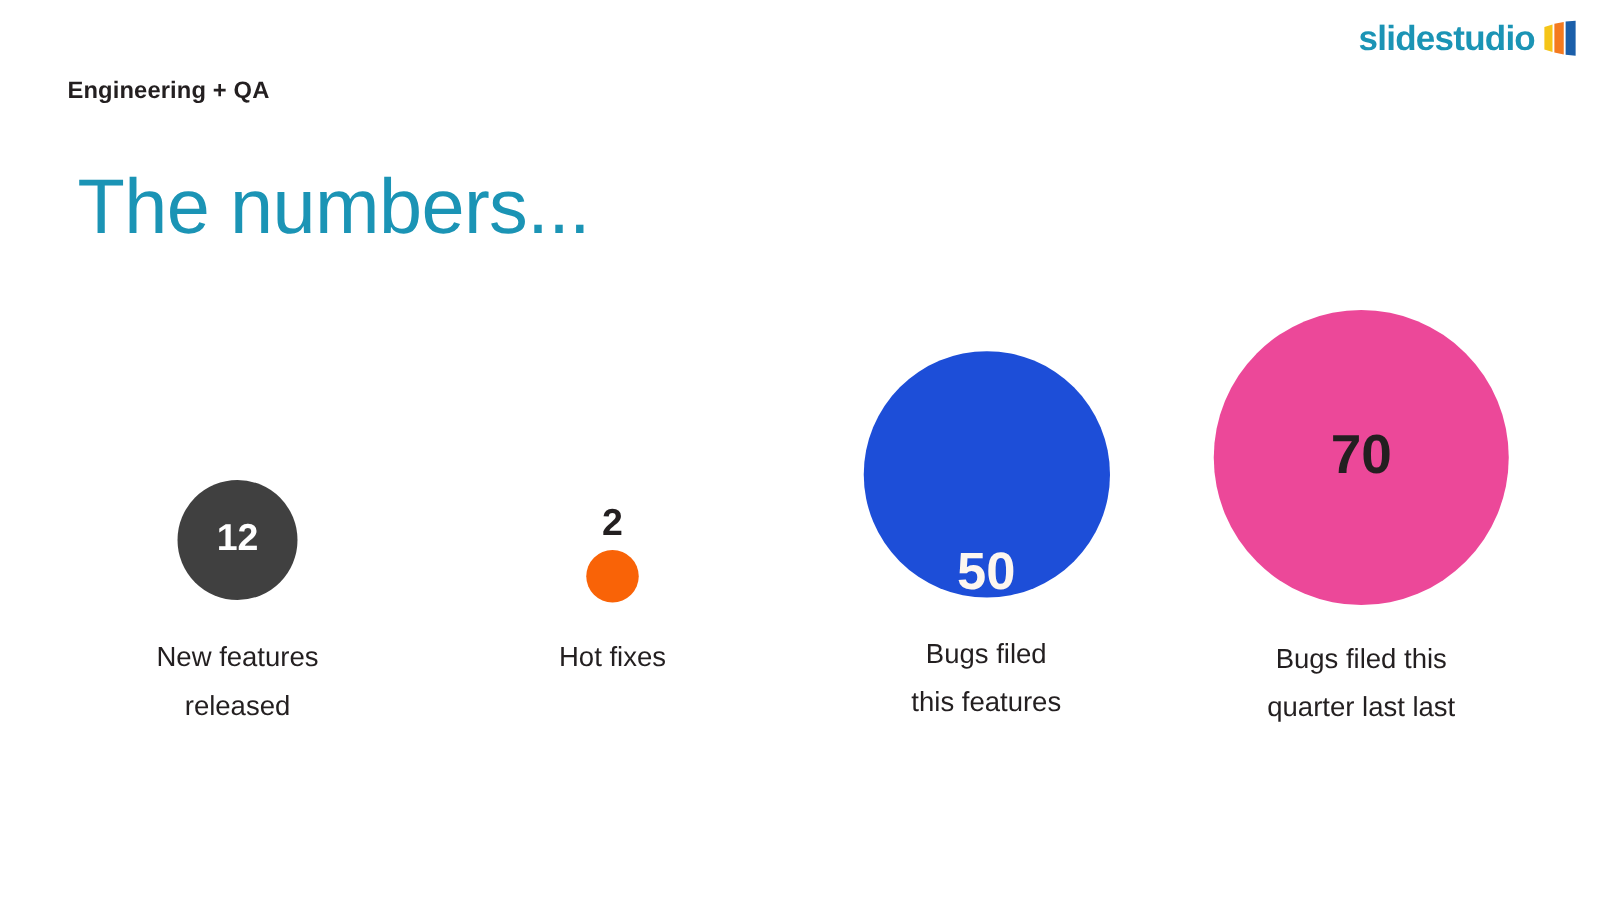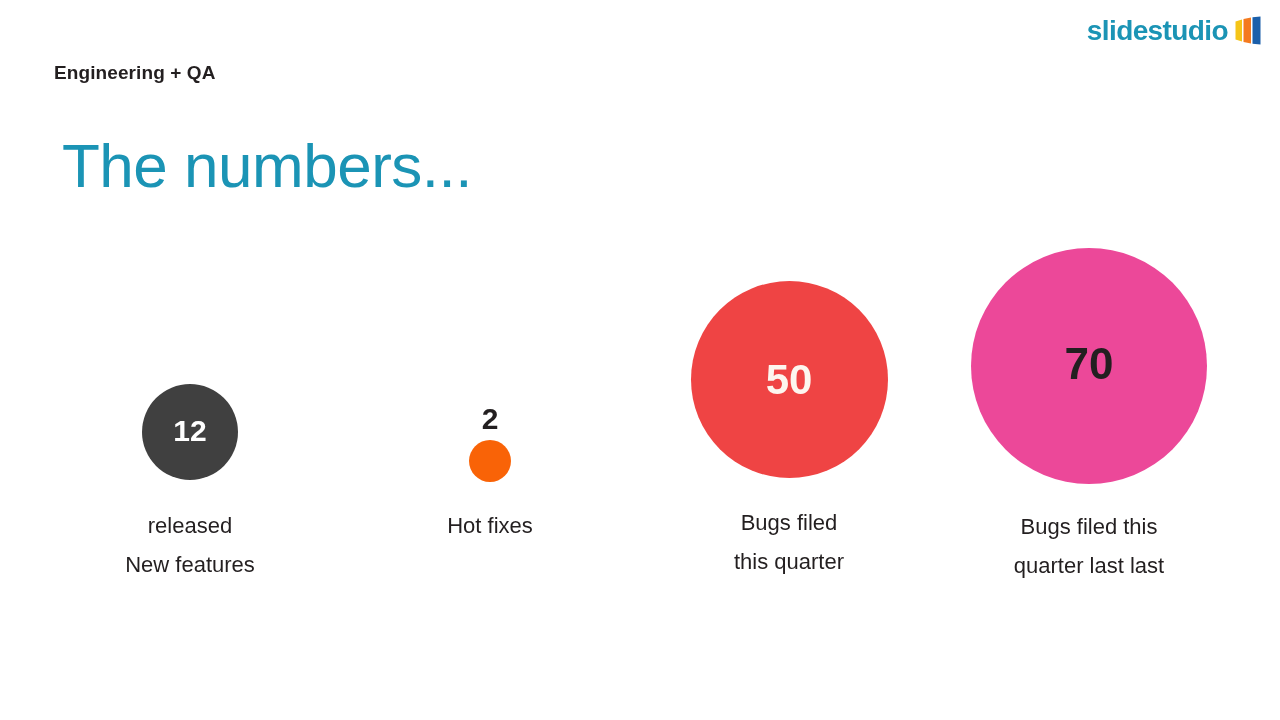--- a/index.html
+++ b/index.html
@@ -117,21 +117,21 @@
 
   
   #stat-hot-fixes { left: 390px; top: 400px; width: 200px; }
   #stat-hot-fixes .bubble-slot { height: 82px; align-items: flex-end; }
   #stat-hot-fixes .bubble { width: 42px; height: 42px; background: #f96307; }
   #stat-hot-fixes .value-outside { font-size: 30px; color: #231f20; top: 4px; left: 50%; transform: translateX(-50%); }
   #stat-hot-fixes .stat-label { margin-top: 25px; }
 
   
   #stat-bugs-quarter { left: 689px; top: 281px; width: 200px; }
-  #stat-bugs-quarter .bubble { width: 197px; height: 197px; background: #ef4444; align-items: flex-start; }
+  #stat-bugs-quarter .bubble { width: 197px; height: 197px; background: #1d4ed8; align-items: flex-end; }
   #stat-bugs-quarter .bubble-value { font-size: 42px; color: #fdf6ef; margin-top: 78px; }
   #stat-bugs-quarter .stat-label { margin-top: 26px; }
 
   
   #stat-bugs-lastyear { left: 971px; top: 248px; width: 236px; }
   #stat-bugs-lastyear .bubble { width: 236px; height: 236px; background: #ec4899; align-items: flex-start; }
   #stat-bugs-lastyear .bubble-value { font-size: 44px; color: #231f20; margin-top: 94px; }
   #stat-bugs-lastyear .stat-label { margin-top: 24px; }
 </style>
 </head>
@@ -151,22 +151,22 @@
   <div id="eyebrow">Engineering + QA</div>
   <h1 id="page-title">The numbers...</h1>
 
   <div class="stat" id="stat-new-features">
     <div class="bubble-slot">
       <div class="bubble">
         <span class="bubble-value">12</span>
       </div>
     </div>
     <div class="stat-label">
+      <div>New features</div>
       <div>released</div>
-      <div>New features</div>
     </div>
   </div>
 
   <div class="stat" id="stat-hot-fixes">
     <div class="bubble-slot">
       <span class="value-outside">2</span>
       <div class="bubble"></div>
     </div>
     <div class="stat-label">
       <div>Hot fixes</div>
@@ -174,21 +174,21 @@
   </div>
 
   <div class="stat" id="stat-bugs-quarter">
     <div class="bubble-slot">
       <div class="bubble">
         <span class="bubble-value">50</span>
       </div>
     </div>
     <div class="stat-label">
       <div>Bugs filed</div>
-      <div>this quarter</div>
+      <div>this features</div>
     </div>
   </div>
 
   <div class="stat" id="stat-bugs-lastyear">
     <div class="bubble-slot">
       <div class="bubble">
         <span class="bubble-value">70</span>
       </div>
     </div>
     <div class="stat-label">

